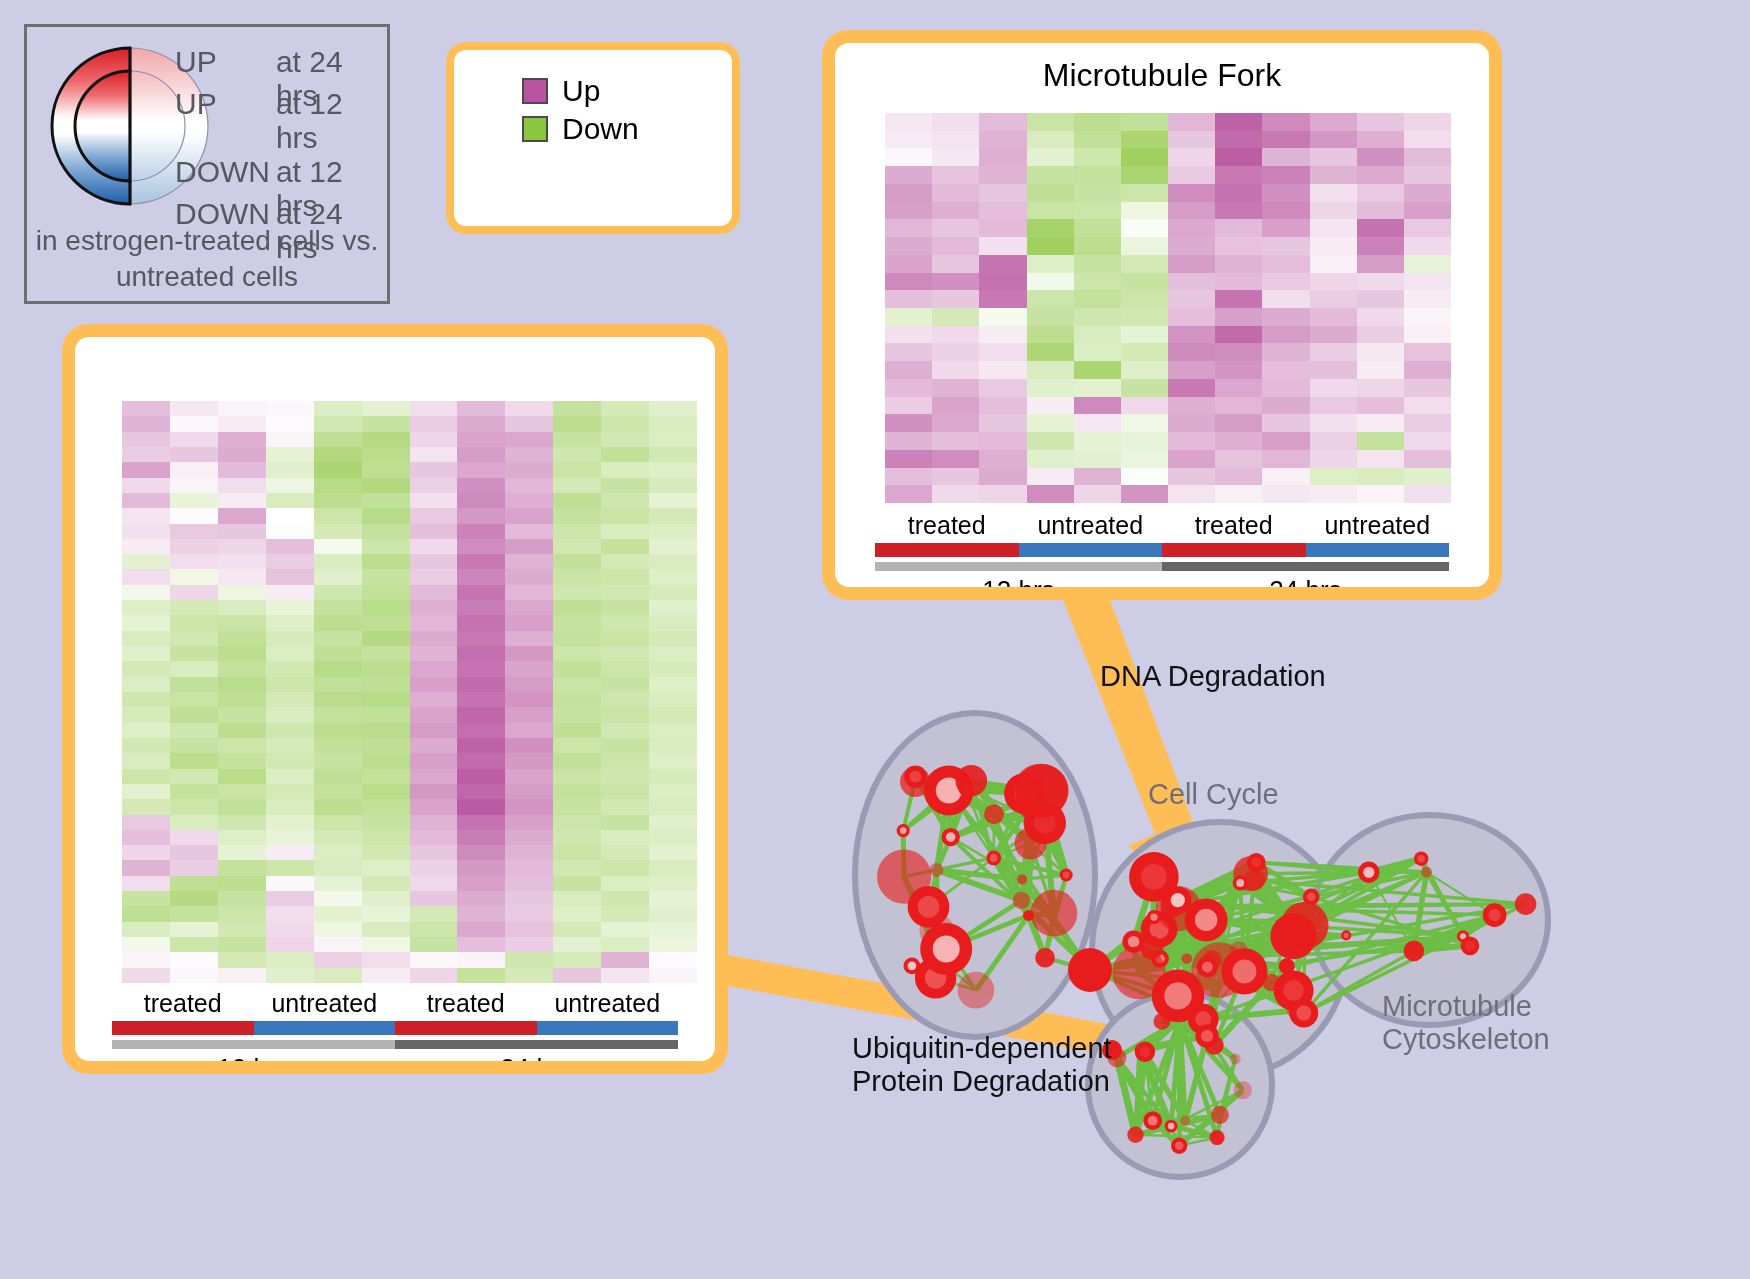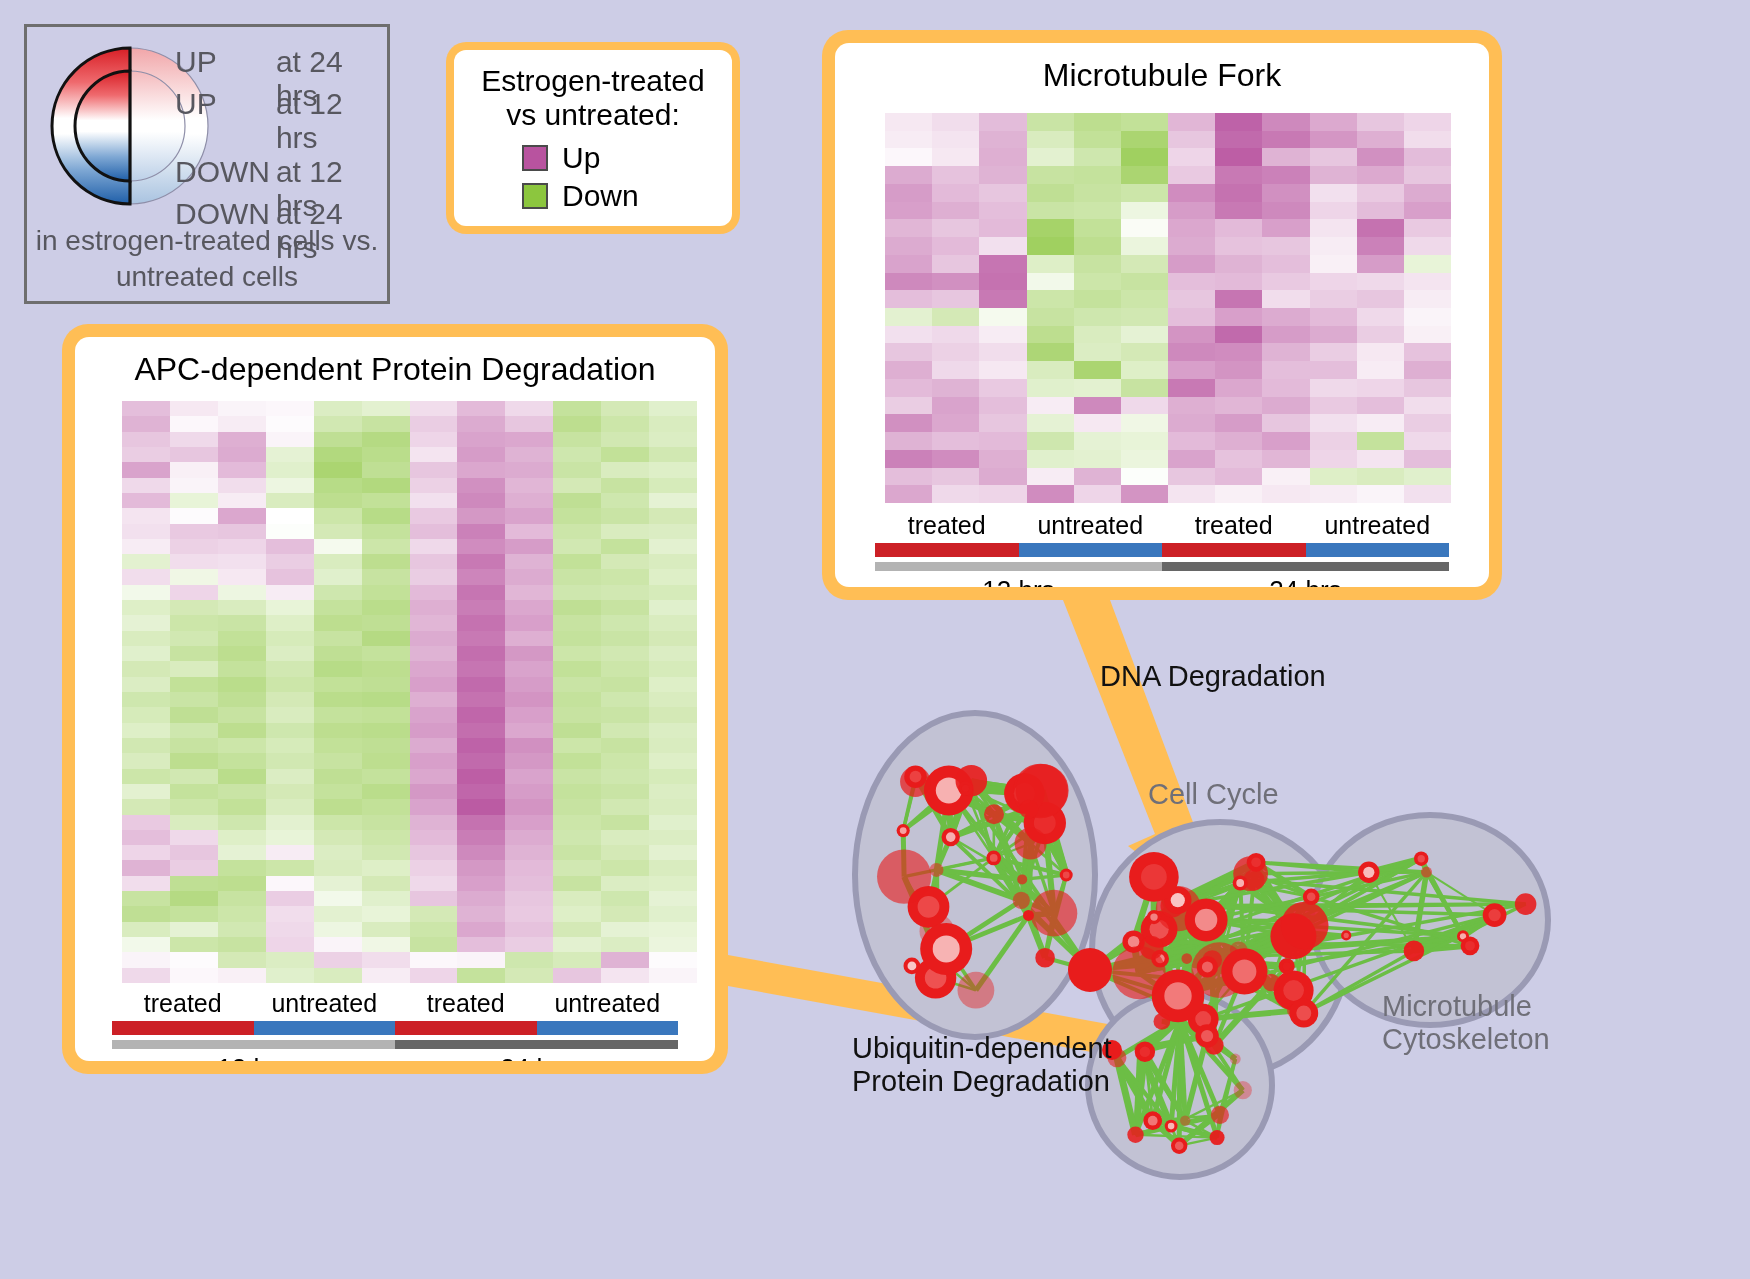--- a/index.html
+++ b/index.html
@@ -133,22 +133,20 @@
         <span class="k">DOWN</span>
         <span class="v">at 24 hrs</span>
       </div>
     </div>
     <div class="cb-foot">in estrogen-treated cells
 vs. untreated cells</div>
   </div>
 
   <div id="updown-legend">
     <div class="inner">
-      <div class="ul-title">Estrogen-treated
-vs untreated:</div>
       <div class="ul-items">
         <div class="ul-item">
           <i class="sw" style="background:#b8539f"></i>
           <span>Up</span>
         </div>
         <div class="ul-item">
           <i class="sw" style="background:#8cc63e"></i>
           <span>Down</span>
         </div>
       </div>
@@ -444,21 +442,20 @@
           <div class="time-lbl">
             <div style="flex:1">12 hrs</div>
             <div style="flex:1">24 hrs</div>
           </div>
         </div>
     </div>
   </div>
 
   <div class="panel" id="panel-apc">
     <div class="inner">
-      <div class="panel-title">APC-dependent Protein Degradation</div>
       <div class="heat" id="heat-apc" style="position: absolute; left: 47px; top: 64px; width: 575px; height: 582px; grid-template-columns: repeat(12, 1fr); grid-template-rows: repeat(38, 1fr);">
           <div style="background:rgb(228,190,219)"></div>
           <div style="background:rgb(246,232,242)"></div>
           <div style="background:rgb(250,244,249)"></div>
           <div style="background:rgb(252,247,251)"></div>
           <div style="background:rgb(219,237,195)"></div>
           <div style="background:rgb(227,241,208)"></div>
           <div style="background:rgb(241,221,236)"></div>
           <div style="background:rgb(227,186,217)"></div>
           <div style="background:rgb(239,217,234)"></div>

